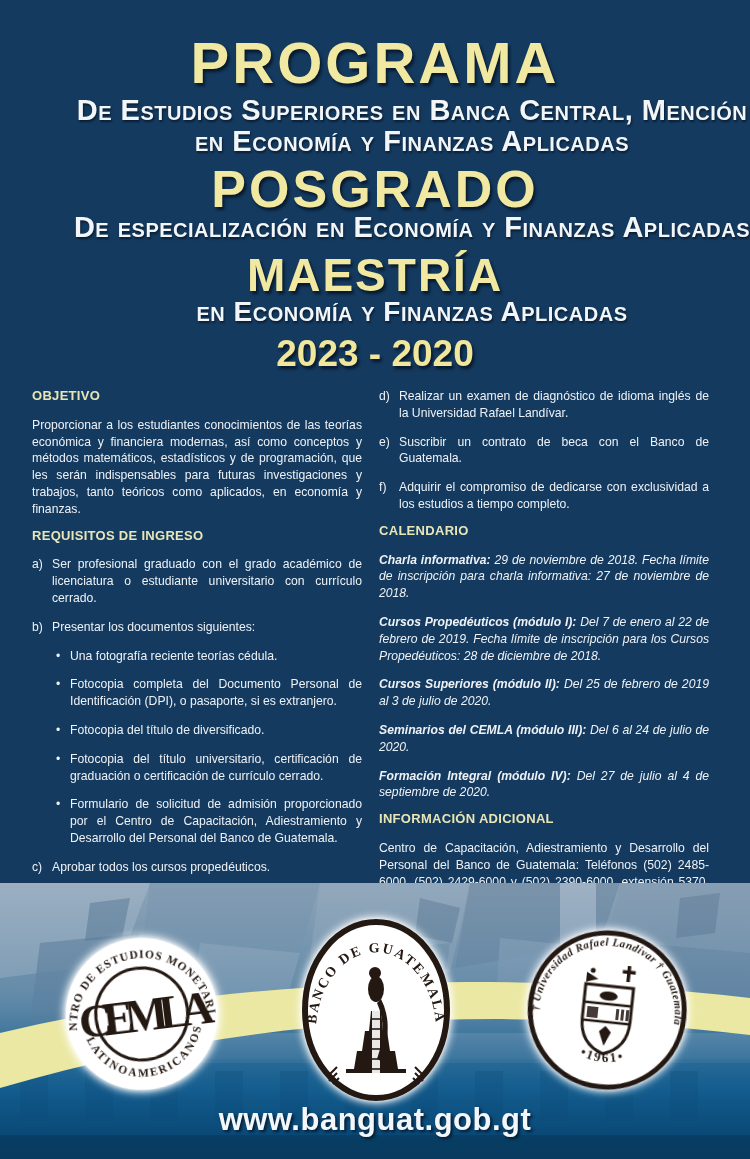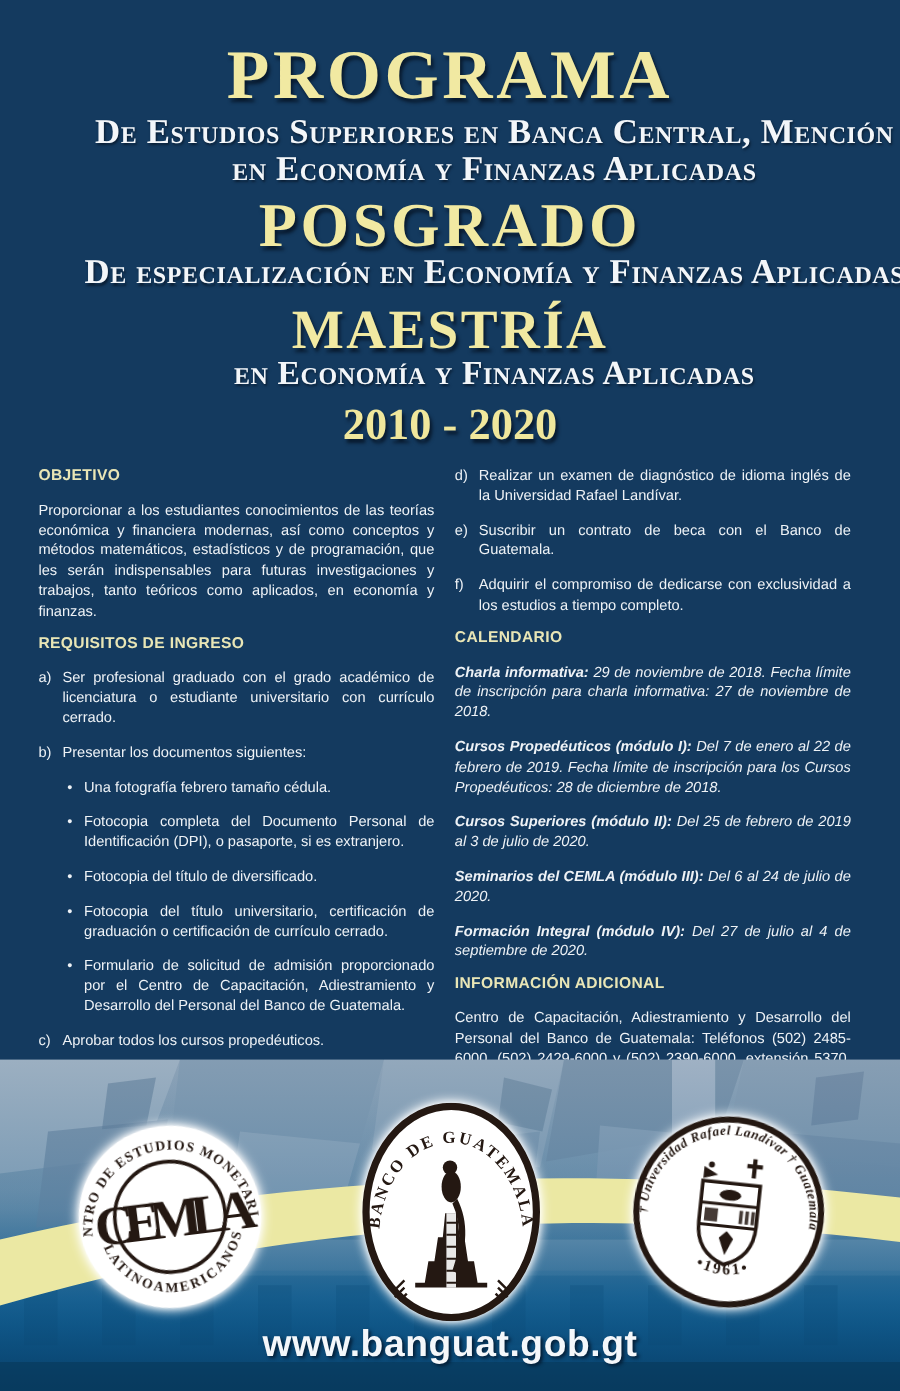--- a/index.html
+++ b/index.html
@@ -6,21 +6,21 @@
   .poster {
     position: relative;
     width: 750px; height: 1159px;
     margin: 0 auto;
     background: #143a5f;
     overflow: hidden;
     font-family: "Liberation Sans", "DejaVu Sans", sans-serif;
   }
   
   .hdr { position:absolute; left:0; width:750px; text-align:center;
-         font-family:Liberation Serif, serif; }
+         font-family:Liberation Sans, sans-serif; }
   .t-main { color:#f1e9a2; font-weight:700; letter-spacing:3px;
             text-shadow: 2px 3px 3px rgba(3,12,24,.7); line-height:1; }
   .t-sub  { color:#f3f6f9; font-variant: small-caps; font-weight:700;
             letter-spacing:.5px; line-height:1.05;
             text-shadow: 1px 2px 2px rgba(3,12,24,.6); margin-left: 37px; }
   .pos-t1  { top:34px;  font-size:58px; }
   .pos-s1a { top:95px;  font-size:29px; }
   .pos-s1b { top:126px; font-size:29px; }
   .pos-t2  { top:163px; font-size:52px; }
   .pos-s2  { top:212px; font-size:29px; }
@@ -68,42 +68,42 @@
   <div class="hdr t-main pos-t1">PROGRAMA</div>
   <div class="hdr t-sub pos-s1a">De Estudios Superiores en Banca Central, Mención</div>
   <div class="hdr t-sub pos-s1b">en Economía y Finanzas Aplicadas</div>
 
   <div class="hdr t-main pos-t2">POSGRADO</div>
   <div class="hdr t-sub pos-s2">De especialización en Economía y Finanzas Aplicadas</div>
 
   <div class="hdr t-main pos-t3">MAESTRÍA</div>
   <div class="hdr t-sub pos-s3">en Economía y Finanzas Aplicadas</div>
 
-  <div class="hdr pos-yr">2010 - 2020</div>
+  <div class="hdr pos-yr">2023 - 2020</div>
 
   <main class="columns">
 
     <section class="col">
       <h3>OBJETIVO</h3>
       <p class="para mb-sp">Proporcionar a los estudiantes conocimientos de las teorías económica y financiera modernas, así como conceptos y métodos matemáticos, estadísticos y de programación, que les serán indispensables para futuras investigaciones y trabajos, tanto teóricos como aplicados, en economía y finanzas.</p>
 
       <h3>REQUISITOS DE INGRESO</h3>
 
       <div class="li">
         <span class="lbl">a)</span>
         <div class="txt">Ser profesional graduado con el grado académico de licenciatura o estudiante universitario con currículo cerrado.</div>
       </div>
       <div class="li">
         <span class="lbl">b)</span>
         <div class="txt">Presentar los documentos siguientes:</div>
       </div>
 
       <div class="bl">
         <span class="dot">•</span>
-        <div class="txt">Una fotografía febrero tamaño cédula.</div>
+        <div class="txt">Una fotografía reciente teorías cédula.</div>
       </div>
       <div class="bl">
         <span class="dot">•</span>
         <div class="txt">Fotocopia completa del Documento Personal de Identificación (DPI), o pasaporte, si es extranjero.</div>
       </div>
       <div class="bl">
         <span class="dot">•</span>
         <div class="txt">Fotocopia del título de diversificado.</div>
       </div>
       <div class="bl">

